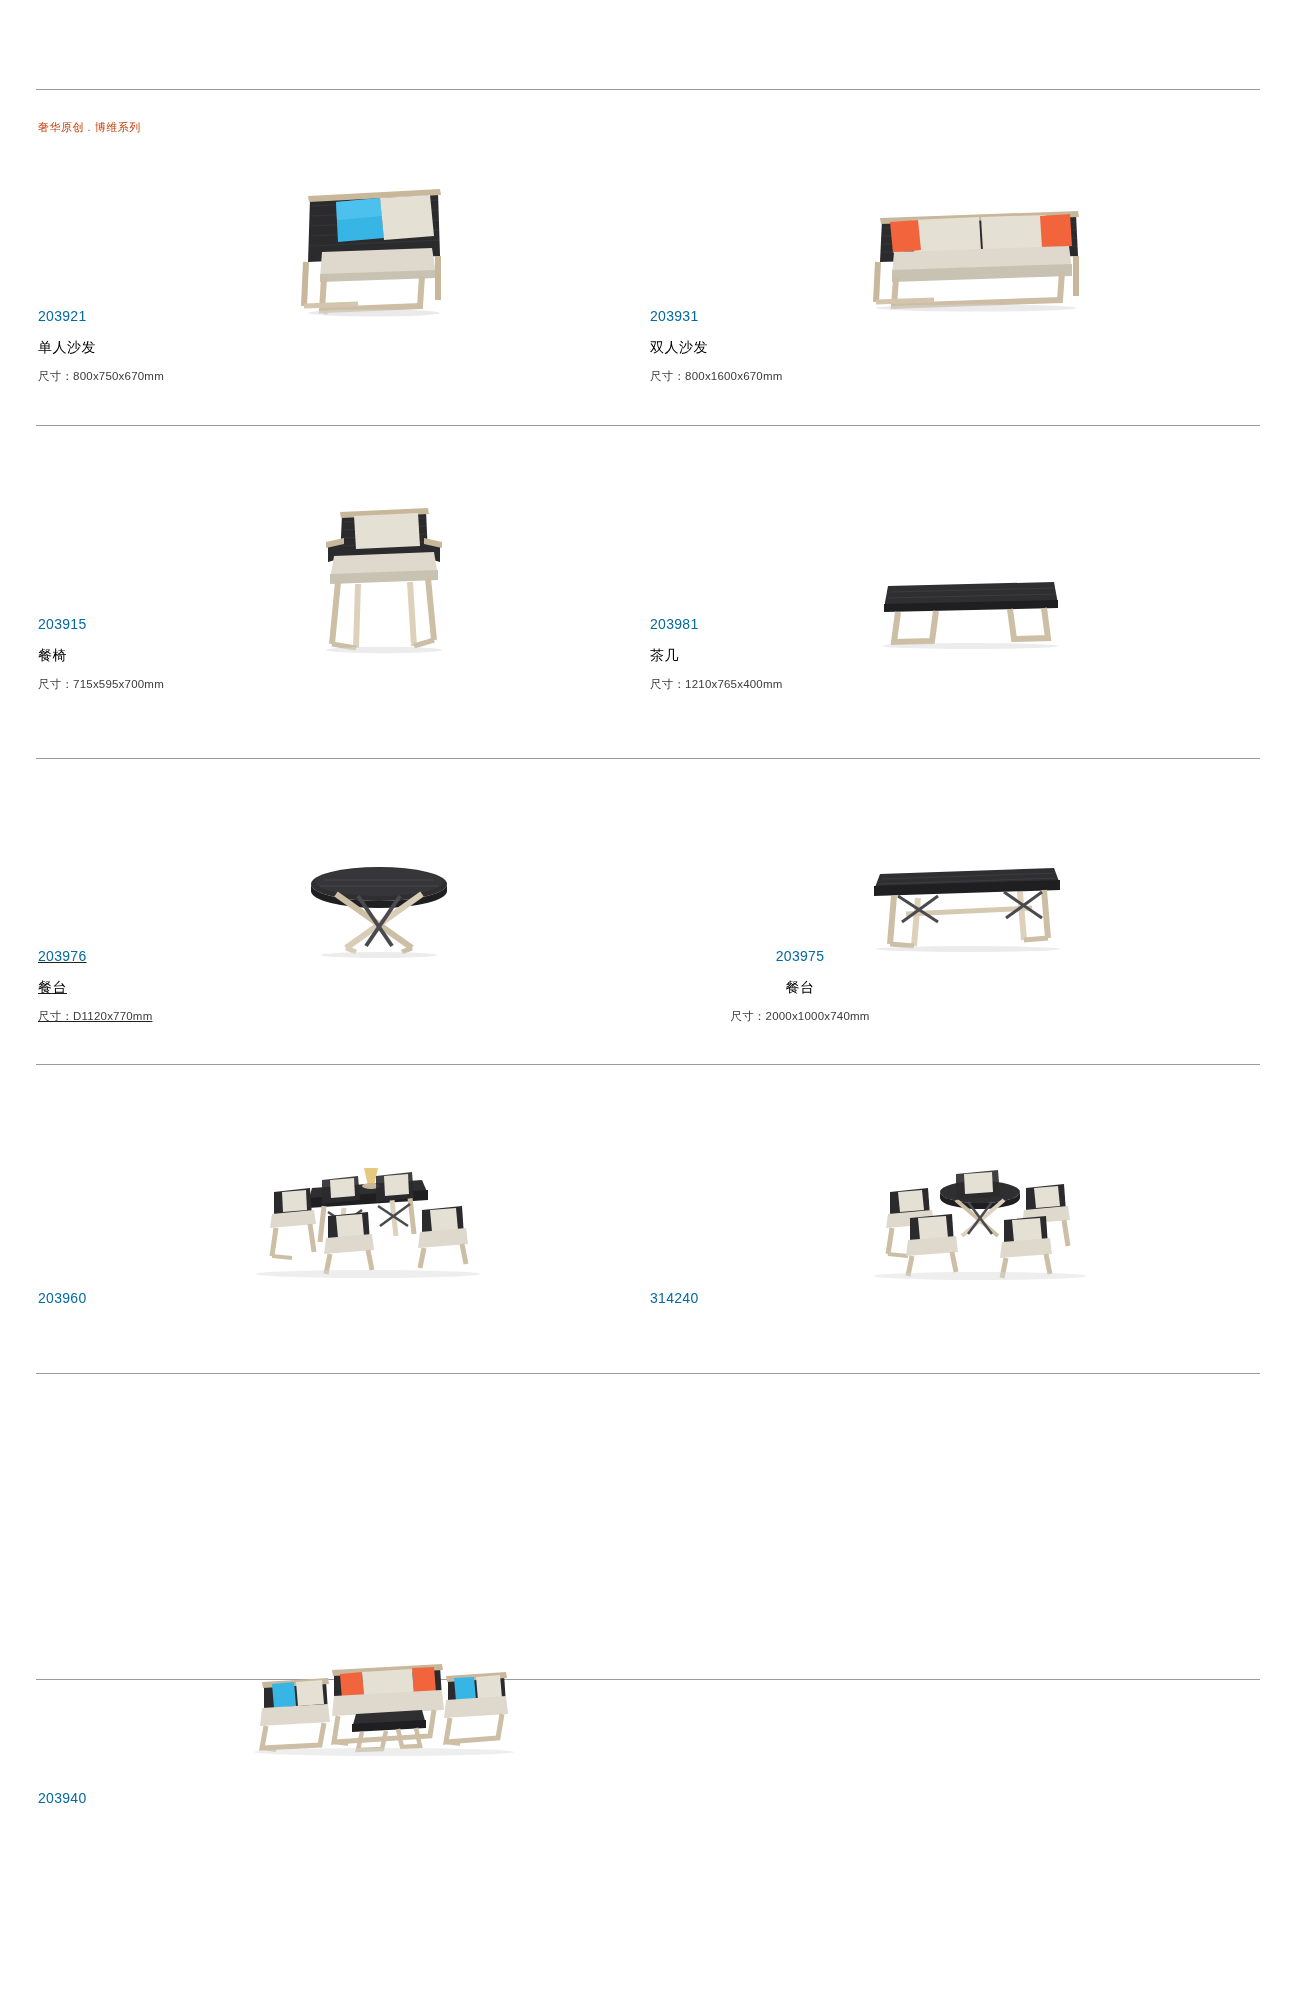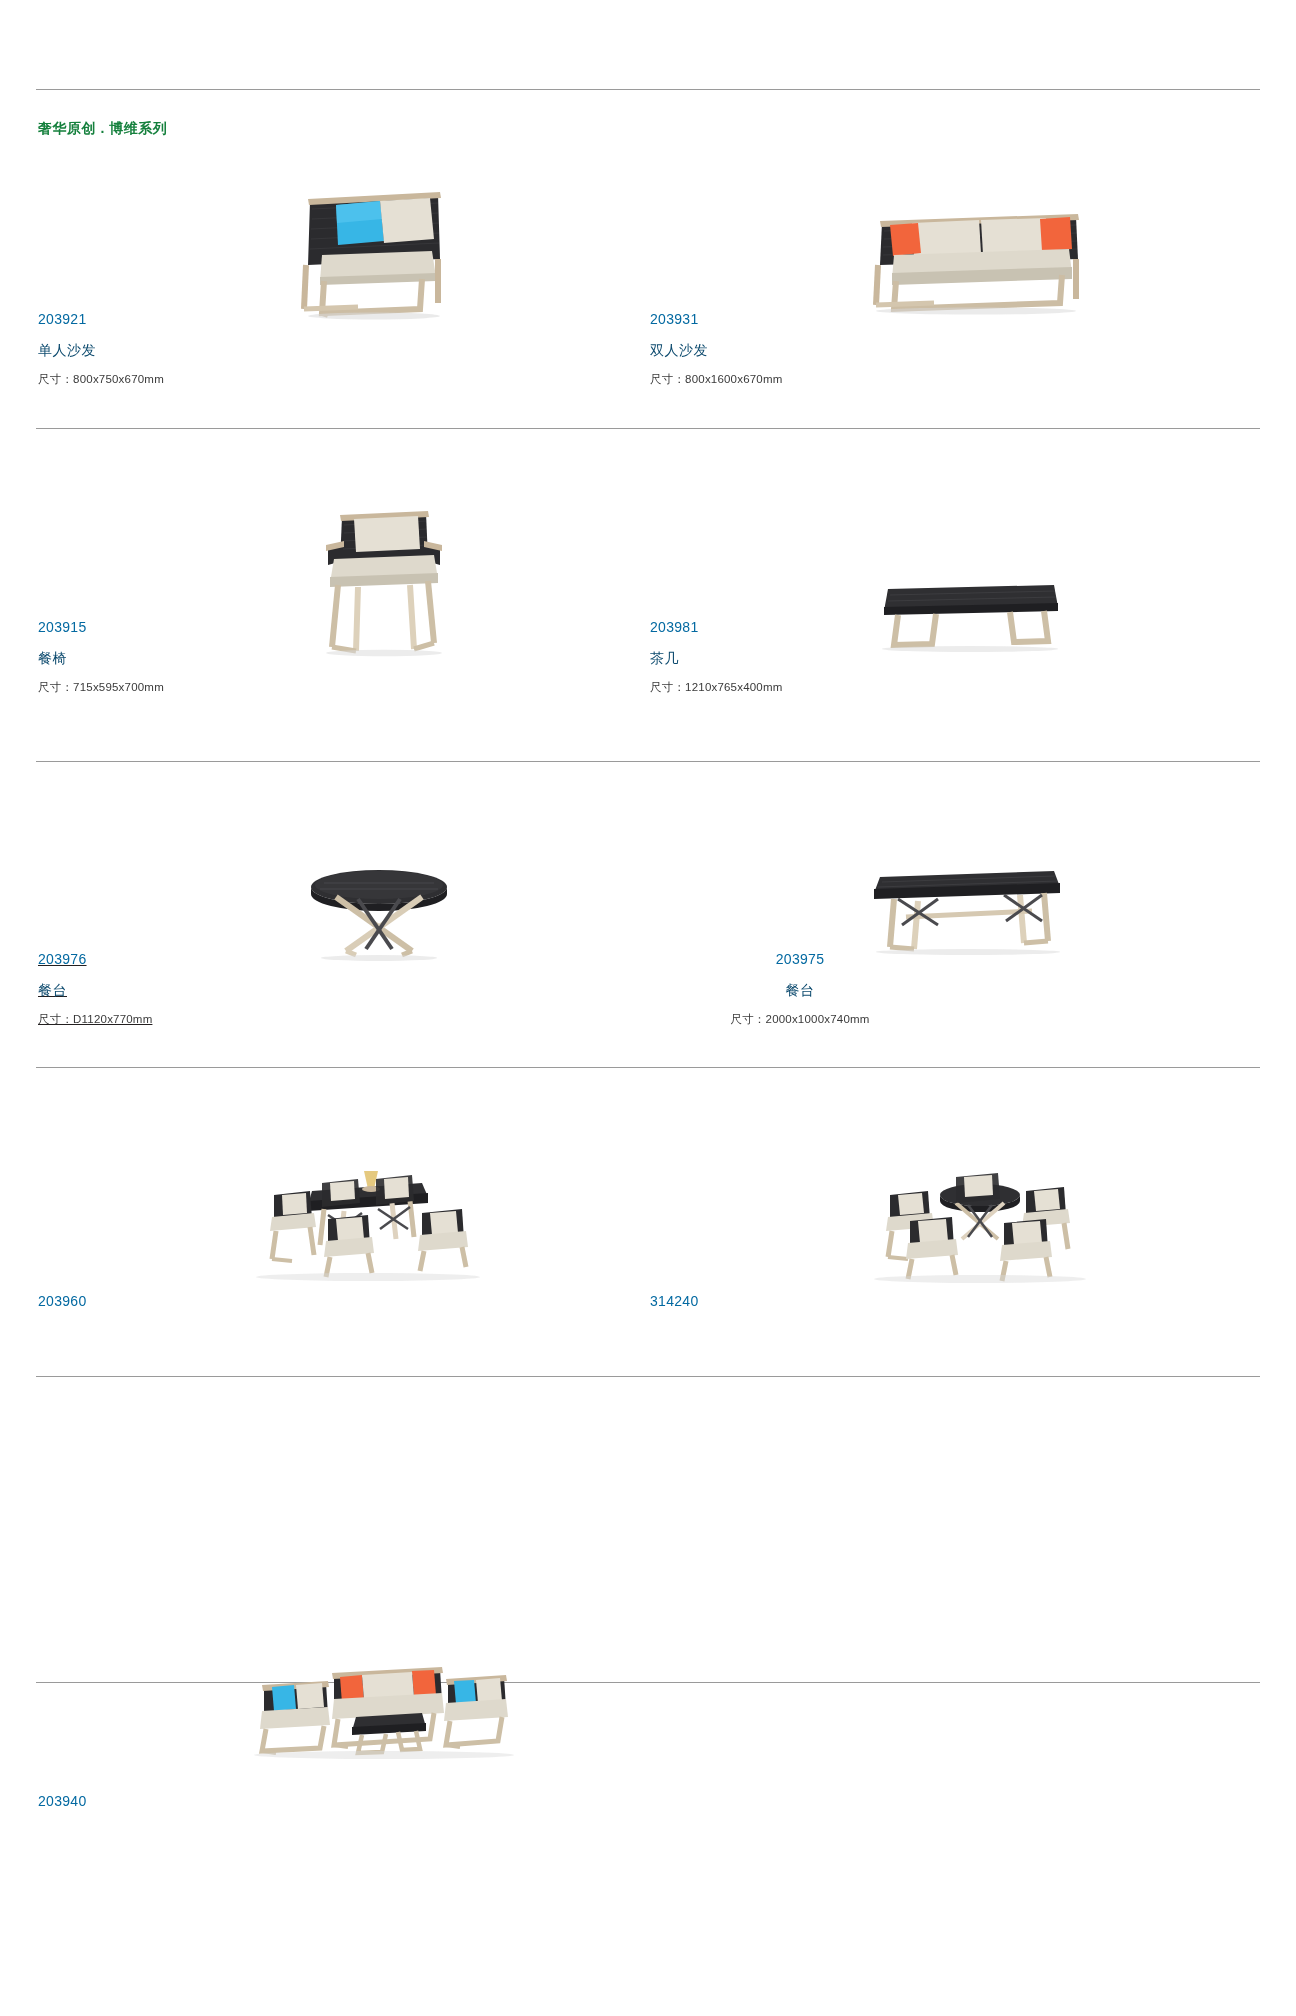--- a/index.html
+++ b/index.html
@@ -22,26 +22,26 @@
     box-sizing: border-box;
     padding: 0 36px;
   }
   .rule {
     height: 1px;
     background: #9a9a9a;
     width: 100%;
   }
   .rule.top { margin-top: 89px; }
   .series-title {
-    font-size: 14px;
+    font-size: 11px;
     letter-spacing: 0.5px;
-    color: #15803d;
+    color: #c2410c;
     padding-top: 30px;
     padding-left: 2px;
-    font-weight: 700;
+    font-weight: 400;
   }
   .grid-row {
     display: flex;
     width: 100%;
     position: relative;
   }
   .cell {
     width: 50%;
     position: relative;
     box-sizing: border-box;
@@ -56,21 +56,21 @@
     width: 300px;
   }
   .code {
     font-size: 14px;
     color: #0369a1;
     letter-spacing: 0.3px;
     line-height: 1.2;
   }
   .name {
     font-size: 14px;
-    color: #0c4a6e;
+    color: #000000;
     margin-top: 14px;
     letter-spacing: 0.5px;
     line-height: 1.2;
   }
   .size {
     font-size: 11.5px;
     color: #3a3a3a;
     margin-top: 14px;
     letter-spacing: 0.2px;
     line-height: 1.2;

